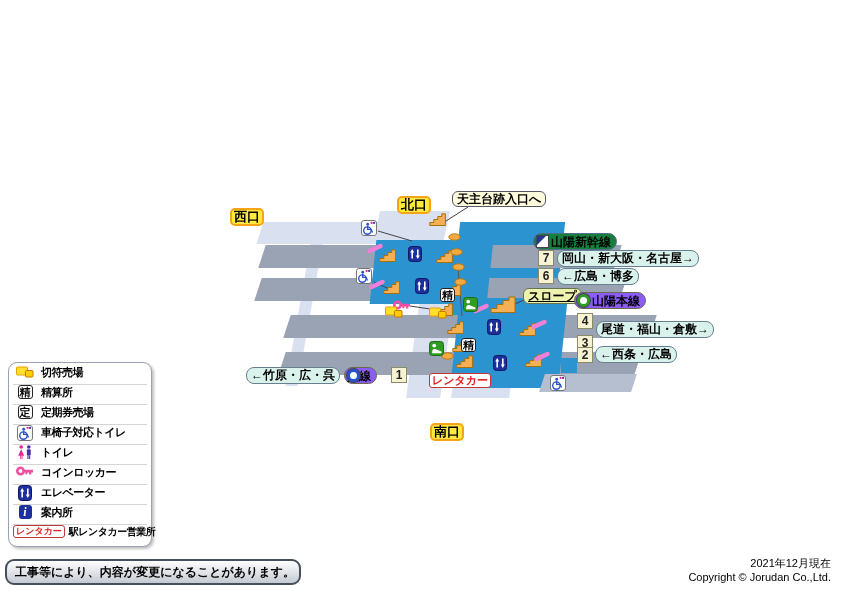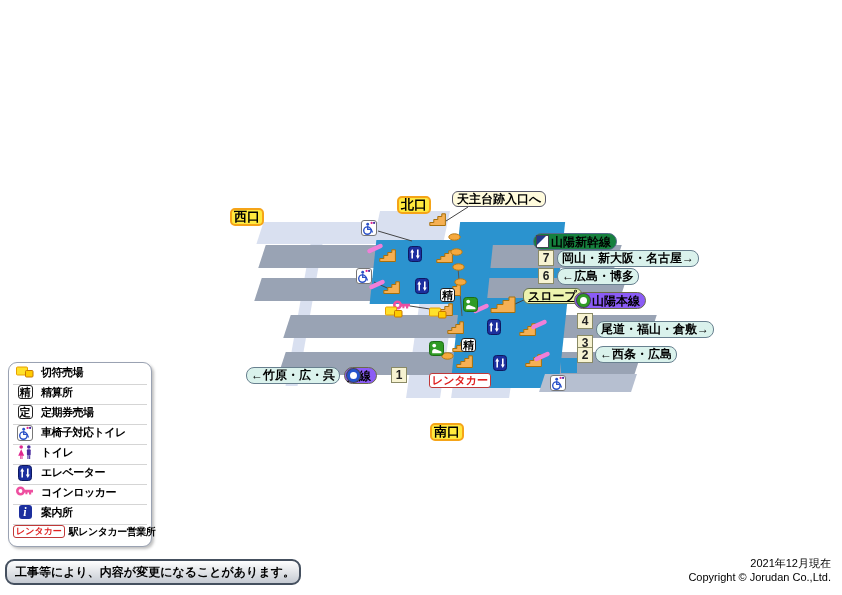--- a/index.html
+++ b/index.html
@@ -310,36 +310,36 @@
             <circle cx="11.8" cy="2" r="1.8" fill="#4a2ba0"></circle>
             <rect x="9.9" y="4.2" width="3.8" height="6.2" rx="1" fill="#4a2ba0"></rect>
             <rect x="10.4" y="10.4" width="1.1" height="3.6" fill="#4a2ba0"></rect>
             <rect x="12.1" y="10.4" width="1.1" height="3.6" fill="#4a2ba0"></rect>
           </svg>
         </span>
         <span class="legend-lb">トイレ</span>
       </div>
       <div class="legend-row">
         <span class="legend-ic">
+          <svg width="18" height="12" viewBox="0 0 18 12">
+            <circle cx="4.5" cy="6" r="3.2" fill="none" stroke="#ee4fa0" stroke-width="2.6"></circle>
+            <path d="M7.5 4.8 H17 V7.4 H15.2 V9.6 H13 V7.4 H11.4 V9.2 H9.4 V7.4 H7.5 Z" fill="#ee4fa0"></path>
+          </svg>
+        </span>
+        <span class="legend-lb">コインロッカー</span>
+      </div>
+      <div class="legend-row">
+        <span class="legend-ic">
           <svg width="14" height="16" viewBox="0 0 14 16">
             <rect x="0.5" y="0.5" width="13" height="15" rx="3" fill="#1c2f9e" stroke="#0e1860"></rect>
             <path d="M2.2 6.4 L4.2 3 L6.2 6.4 H5 V12.6 H3.4 V6.4 Z" fill="#fff"></path>
             <path d="M7.8 9.6 L9.8 13 L11.8 9.6 H10.6 V3.4 H9 V9.6 Z" fill="#fff"></path>
           </svg>
         </span>
         <span class="legend-lb">エレベーター</span>
-      </div>
-      <div class="legend-row">
-        <span class="legend-ic">
-          <svg width="18" height="12" viewBox="0 0 18 12">
-            <circle cx="4.5" cy="6" r="3.2" fill="none" stroke="#ee4fa0" stroke-width="2.6"></circle>
-            <path d="M7.5 4.8 H17 V7.4 H15.2 V9.6 H13 V7.4 H11.4 V9.2 H9.4 V7.4 H7.5 Z" fill="#ee4fa0"></path>
-          </svg>
-        </span>
-        <span class="legend-lb">コインロッカー</span>
       </div>
       <div class="legend-row">
         <span class="legend-ic">
           <span class="infobox">i</span>
         </span>
         <span class="legend-lb">案内所</span>
       </div>
       <div class="legend-row rent">
         <span class="legend-ic">
           <span class="rentbox">レンタカー</span>

